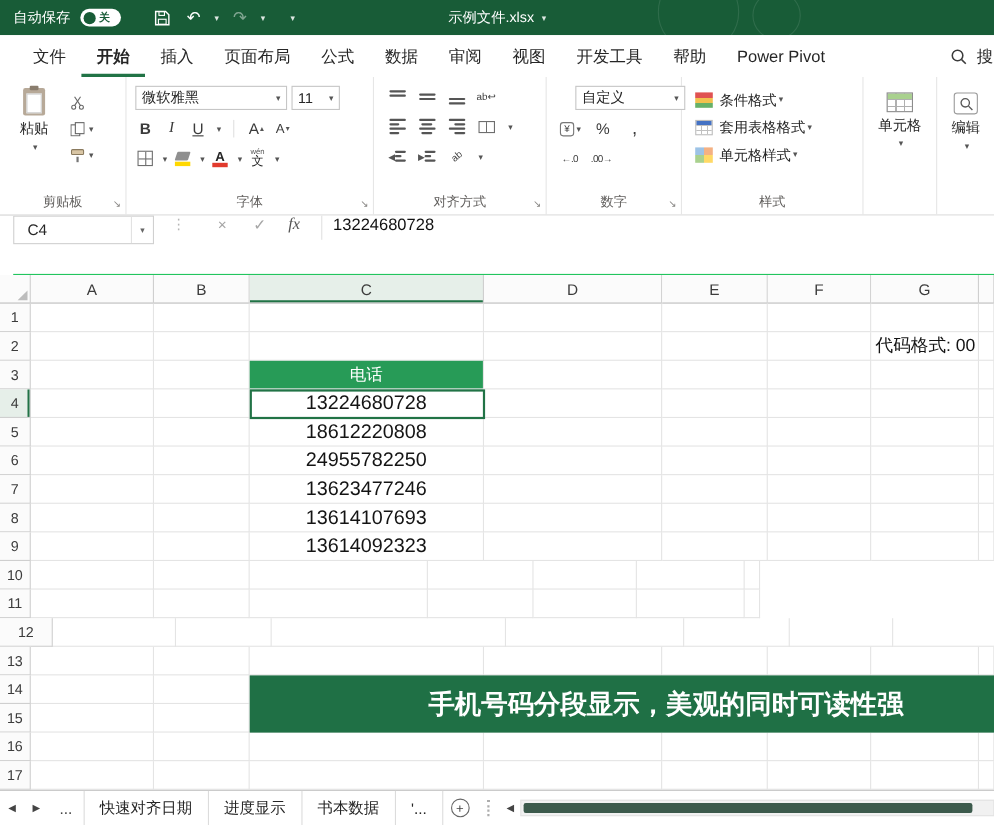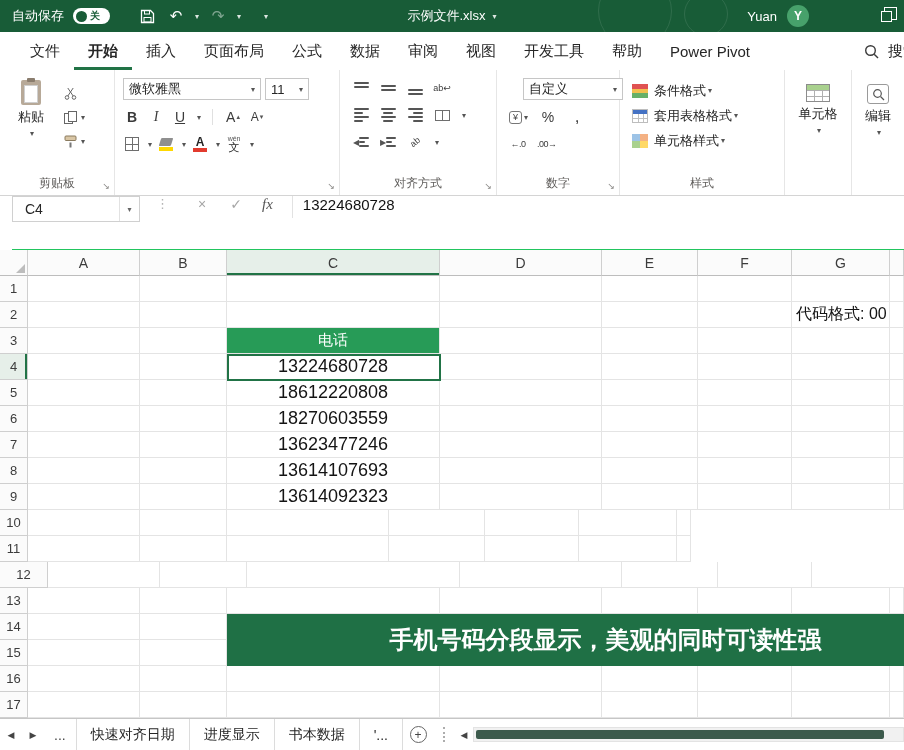--- a/index.html
+++ b/index.html
@@ -162,25 +162,20 @@
     </span>
     <span class="tb-btn">↶</span>
       <span class="car-w">▾</span>
     <span class="tb-btn dim">↷</span>
       <span class="car-w">▾</span>
     <span class="car-w" style="margin-left:14px">▾</span>
   </div>
   <div class="tb-title">
     <span>示例文件.xlsx</span>
     <span class="car-w">▾</span>
-  </div>
-  <div class="tb-right">
-    <span class="tb-user">Yuan</span>
-    <span class="avatar">Y</span>
-    <span class="winrest"></span>
   </div>
 </div>
 
 <div class="rtabs">
   <div class="rtab">文件</div>
     <div class="rtab active">开始</div>
     <div class="rtab">插入</div>
     <div class="rtab">页面布局</div>
     <div class="rtab">公式</div>
     <div class="rtab">数据</div>
@@ -276,20 +271,21 @@
         <span class="fcA">A</span>
         <span class="cbar" style="background:#e23b2e"></span>
       </span>
       <span class="car">▾</span>
       <span class="fbtn pinyin">
         <span class="py-top">wén</span>
         <span class="py-bot">文</span>
       </span>
       <span class="car">▾</span>
     </div>
+    <span class="glabel">字体</span>
     <span class="launcher">↘</span>
   </div>
 
   <div class="rgroup g-align">
     <div class="frow r1f" style="margin-left:12px;gap:9px">
       <span class="fbtn">
           <span class="bars vb b-top">
             <i></i>
             <i></i>
           </span>
@@ -509,21 +505,21 @@
         <div class="cell" style="width: 162px;"></div>
         <div class="cell" style="width: 96px;"></div>
         <div class="cell" style="width: 94px;"></div>
         <div class="cell" style="width: 98px;"></div>
         <div class="cell" style="width: 14px;"></div>
       </div>
       <div class="grow">
         <div class="gh rowh" style="width: 28px;">6</div>
         <div class="cell" style="width: 112px;"></div>
         <div class="cell" style="width: 87px;"></div>
-        <div class="cell phone" style="width: 213px;">18270603559</div>
+        <div class="cell phone" style="width: 213px;">24955782250</div>
         <div class="cell" style="width: 162px;"></div>
         <div class="cell" style="width: 96px;"></div>
         <div class="cell" style="width: 94px;"></div>
         <div class="cell" style="width: 98px;"></div>
         <div class="cell" style="width: 14px;"></div>
       </div>
       <div class="grow">
         <div class="gh rowh" style="width: 28px;">7</div>
         <div class="cell" style="width: 112px;"></div>
         <div class="cell" style="width: 87px;"></div>

